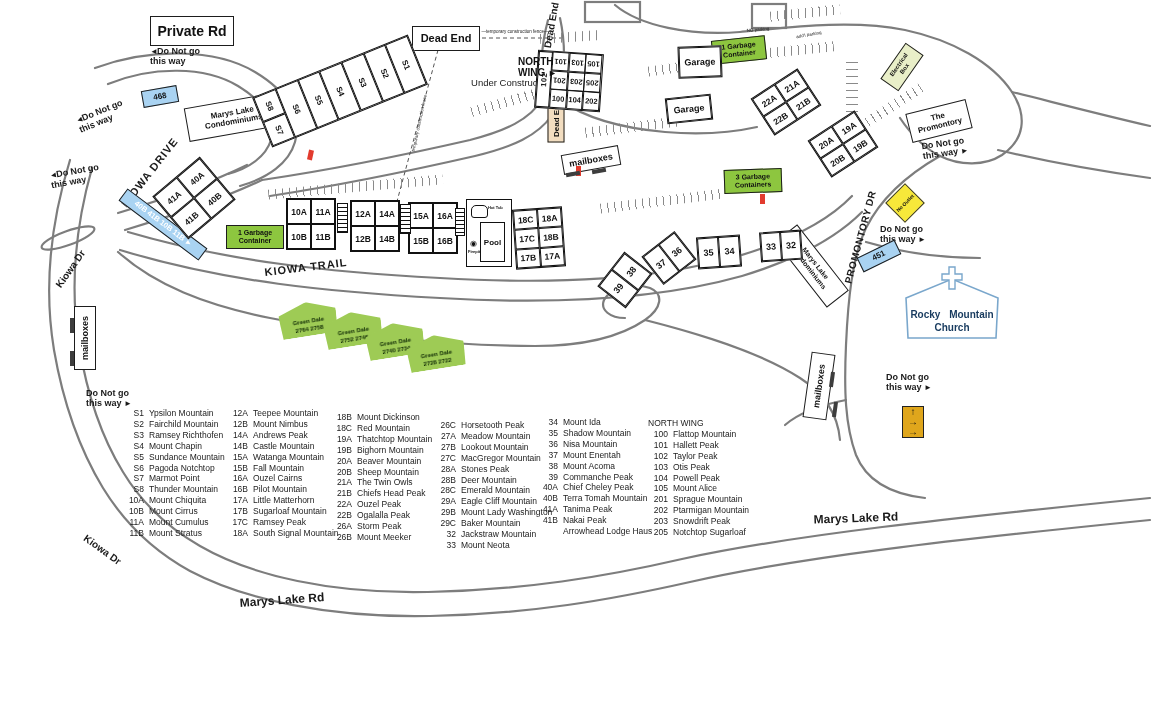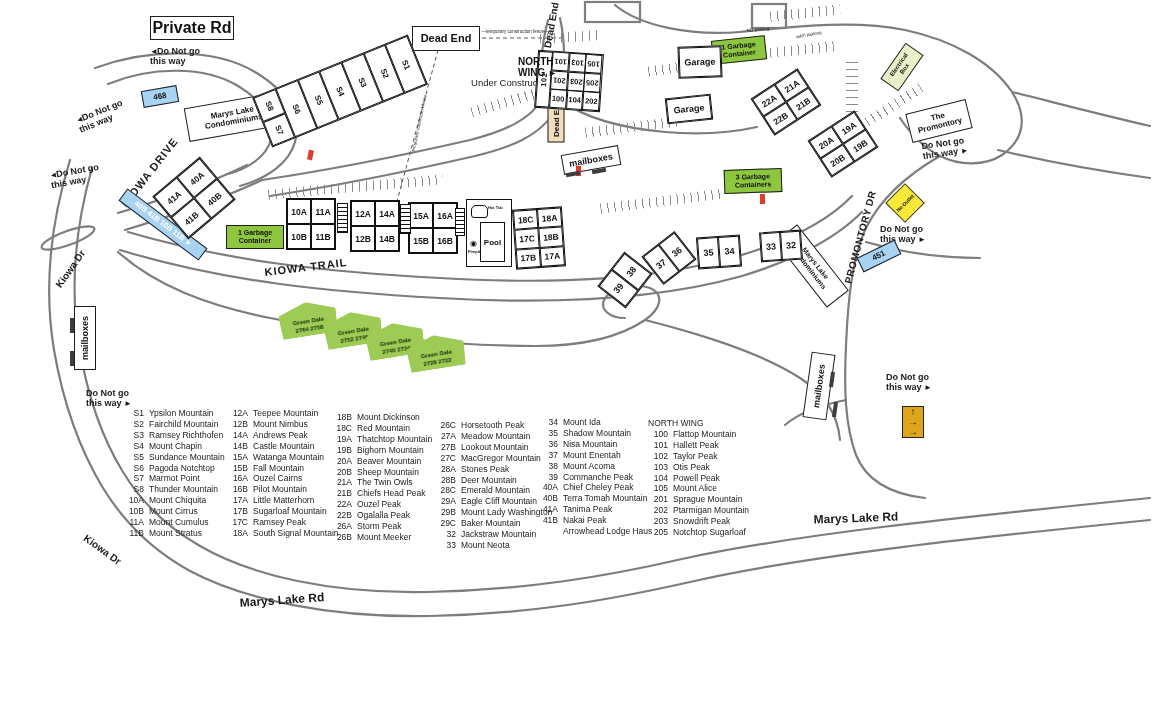--- a/index.html
+++ b/index.html
@@ -164,21 +164,21 @@
       </div>
 
       <div class="dng" style="left: 886px; top: 372px;">
         <div><span class="arr"></span><span>Do Not go</span></div>
         <div><span>this way</span> <span class="arr">►</span></div>
       </div>
     </div>
 
   <div>
 
-      <div class="sign" style="left: 150px; top: 16px; width: 84px; height: 24px; font-size: 16px; background: rgb(255, 255, 255);">
+      <div class="sign" style="left: 150px; top: 16px; width: 84px; height: 30px; font-size: 14px; background: rgb(255, 255, 255);">
 
       <div class="sign-line">Private Rd</div>
       </div>
 
       <div class="sign" style="left: 412px; top: 26px; width: 68px; height: 25px; font-size: 11px; background: rgb(255, 255, 255);">
 
       <div class="sign-line">Dead End</div>
       </div>
 
       <div class="sign" style="left: 186px; top: 100px; width: 94px; height: 34px; transform: rotate(-10deg); font-size: 8px; background: rgb(255, 255, 255);">
@@ -446,20 +446,30 @@
   <div class="poolbox" style="left: 466px; top: 199px; width: 46px; height: 68px;">
     <div class="hottub"></div>
     <div class="httxt">Hot Tub</div>
     <div class="pool">
         <span>Pool</span>
       </div>
     <div class="fp">◉</div>
     <div class="fptxt">Firepit</div>
   </div>
 
+  <div class="church" style="left: 900px; top: 266px; width: 104px; height: 74px;">
+    <svg width="104" height="74" viewBox="0 0 104 74">
+      <path d="M6 32 L52 13 L98 32 L96 72 L8 72 Z" fill="#ffffff" stroke="#7aa7cc" stroke-width="1.6"></path>
+      <path d="M49 1 h6 v7 h7 v6 h-7 v9 h-6 v-9 h-7 v-6 h7 z" fill="#ffffff" stroke="#7aa7cc" stroke-width="1.4"></path>
+    </svg>
+    <div class="ctxt">
+      <div class="l1">Rocky Mountain</div>
+      <div>Church</div>
+    </div>
+  </div>
 
   <div class="noout" style="left: 891px; top: 189px; width: 28px; height: 28px;">
     <div class="diamond"></div>
     <div class="no-text">No Outlet</div>
   </div>
 
   <div class="dirsign" style="left: 902px; top: 406px; width: 22px; height: 32px;">
 
   <span>↑</span>
       <span>→</span>

